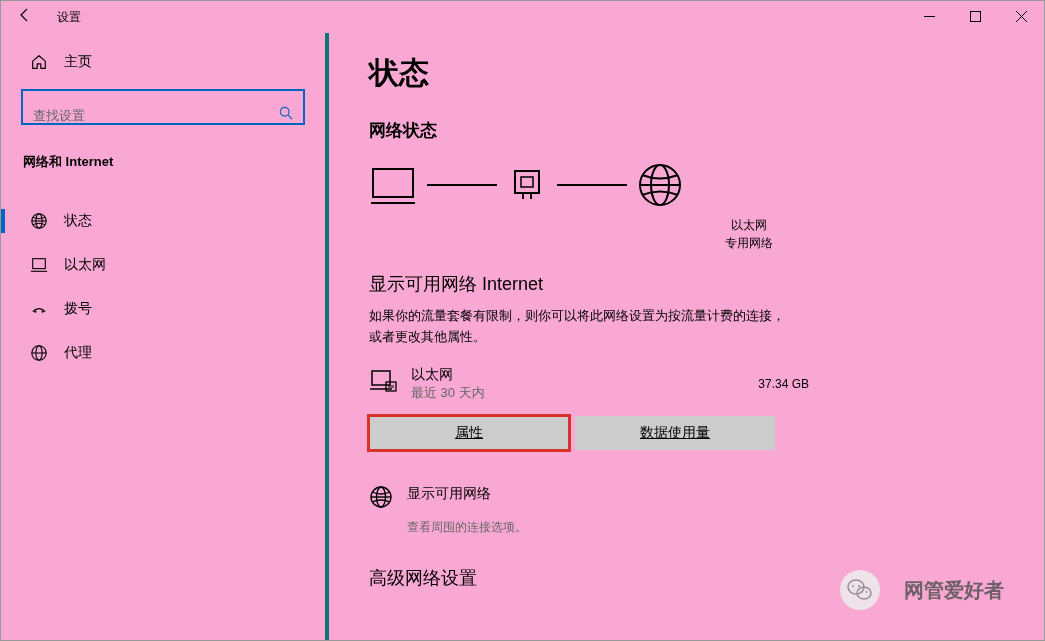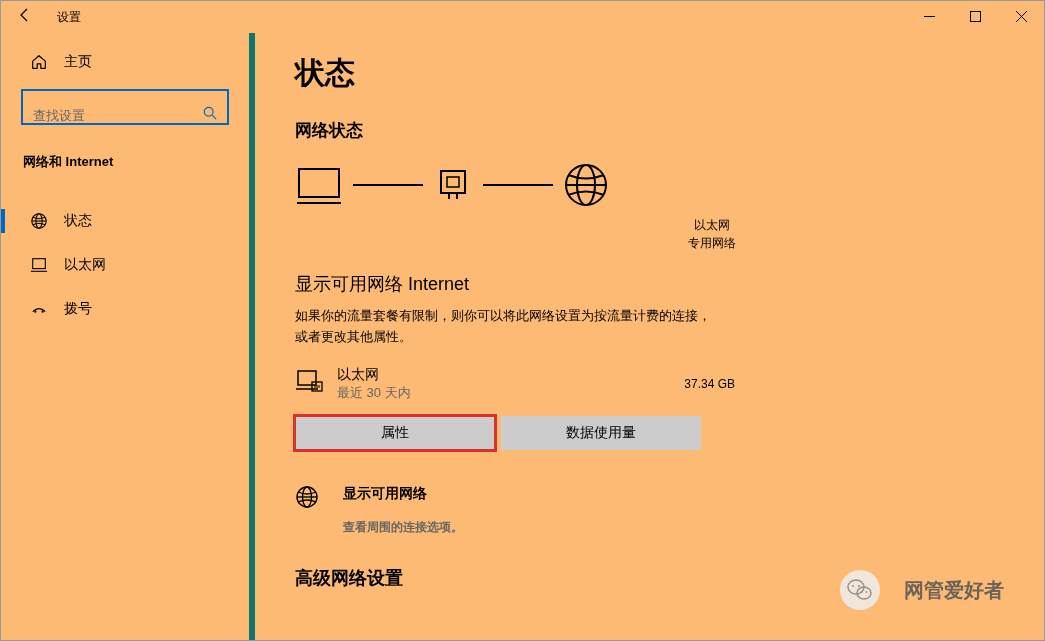--- a/index.html
+++ b/index.html
@@ -1,28 +1,28 @@
 <!DOCTYPE html>
 <html><head>
   <meta charset="utf-8">
   <style>
     * { margin: 0; padding: 0; box-sizing: border-box; font-family: "Microsoft YaHei", "Segoe UI", sans-serif; }
     body { background: #fff; width: 1045px; height: 641px; overflow: hidden; position: relative; }
-    .window { width: 1045px; height: 641px; border: 1px solid #999; background: #fdba74; position: relative; }
+    .window { width: 1045px; height: 641px; border: 1px solid #999; background: #f9a8d4; position: relative; }
     
     .titlebar { height: 32px; display: flex; align-items: center; padding-left: 10px; position: relative; }
     .titlebar .back { width: 28px; text-align: center; font-size: 16px; cursor: pointer; }
     .titlebar .title { font-size: 12px; margin-left: 18px; }
     .window-controls { position: absolute; right: 0; top: 0; display: flex; }
     .window-controls .ctl { width: 46px; height: 30px; display: flex; align-items: center; justify-content: center; font-size: 11px; cursor: pointer; }
     .window-controls .ctl svg { width: 11px; height: 11px; }
     
     .content { display: flex; height: calc(100% - 32px); }
     
-    .sidebar { width: 254px; border-right: 6px solid #0f766e; padding: 10px 0; }
+    .sidebar { width: 328px; border-right: 4px solid #0f766e; padding: 10px 0; }
     .home-row { display: flex; align-items: center; padding: 10px 18px 10px 28px; font-size: 14px; cursor: pointer; gap: 15px; }
     .home-row .icon-wrap { width: 20px; display: flex; justify-content: center; }
     
     .search-box { margin: 8px 20px 18px 20px; border: 2px solid #0067c0; height: 36px; display: flex; align-items: flex-end; padding: 0 10px; position: relative; }
     .search-box input { border: none; outline: none; width: 100%; font-size: 13px; background: transparent; }
     .search-box input::placeholder { color: #666; }
     .search-box .search-icon { color: #0067c0; font-size: 14px; }
     
     .category-title { padding: 10px 22px; font-size: 13px; font-weight: 600; }
     
@@ -42,28 +42,28 @@
     .connected-title { font-size: 18px; font-weight: 400; margin-bottom: 10px; }
     .connected-desc { font-size: 13px; line-height: 1.6; max-width: 420px; margin-bottom: 18px; }
     
     .conn-row { display: flex; align-items: center; gap: 14px; margin-bottom: 14px; position: relative; width: 440px; }
     .conn-info { flex: 1; }
     .conn-name { font-size: 14px; }
     .conn-sub { font-size: 13px; color: #666; }
     .conn-usage { font-size: 12px; }
     
     .btn-row { display: flex; gap: 6px; margin-bottom: 35px; }
-    .btn { width: 200px; height: 34px; background: #cccccc; border: none; font-size: 14px; cursor: pointer; display: flex; align-items: center; justify-content: center; }
+    .btn { width: 200px; height: 34px; background: #cccccc; border: none; font-size: 14px; cursor: pointer; display: flex; align-items: center; justify-content: center; text-decoration: underline; }
     .btn.highlight { outline: 3px solid #d9322b; outline-offset: -1px; }
     
-    .link-row { display: flex; align-items: flex-start; gap: 24px; margin-bottom: 20px; cursor: pointer; font-weight: bold; }
+    .link-row { display: flex; align-items: flex-start; gap: 14px; margin-bottom: 20px; cursor: pointer; }
     .link-title { font-size: 14px; }
     .link-sub { font-size: 12px; color: #666; margin-top: 16px; }
     
-    .adv-title { font-size: 18px; font-weight: 700; margin: 30px 0 20px 0; }
+    .adv-title { font-size: 18px; font-weight: 400; margin: 30px 0 20px 0; }
     
     .watermark { position: absolute; right: 40px; bottom: 30px; display: flex; align-items: center; gap: 24px; opacity: 0.85; }
     .watermark .bubble { width: 40px; height: 40px; border-radius: 50%; background: #eee; display: flex; align-items: center; justify-content: center; font-size: 20px; }
     .watermark .txt { font-size: 20px; font-weight: 600; color: #555; }
   </style>
 </head>
 <body>
 
 <div class="window">
 
@@ -141,20 +141,30 @@
         </div>
         <div class="nav-item">
           <span class="icon-wrap">
             <svg viewBox="0 0 20 20">
                 <path d="M3 13 Q10 6 17 13" stroke="#000" fill="none" stroke-width="1.3"></path>
                 <circle cx="6" cy="13" r="1.2" fill="#000"></circle>
                 <circle cx="14" cy="13" r="1.2" fill="#000"></circle>
               </svg>
           </span>
           <span>拨号</span>
+        </div>
+        <div class="nav-item">
+          <span class="icon-wrap">
+            <svg viewBox="0 0 20 20">
+                <circle cx="10" cy="10" r="8" stroke="#000" fill="none" stroke-width="1.2"></circle>
+                <ellipse cx="10" cy="10" rx="3.5" ry="8" stroke="#000" fill="none" stroke-width="1.2"></ellipse>
+                <line x1="2" y1="10" x2="18" y2="10" stroke="#000" stroke-width="1.2"></line>
+              </svg>
+          </span>
+          <span>代理</span>
         </div>
       </div>
     </div>
 
     <div class="main">
       <h1>状态</h1>
       <h2>网络状态</h2>
 
       <div class="diagram">
         <svg width="48" height="40" viewBox="0 0 48 40">

